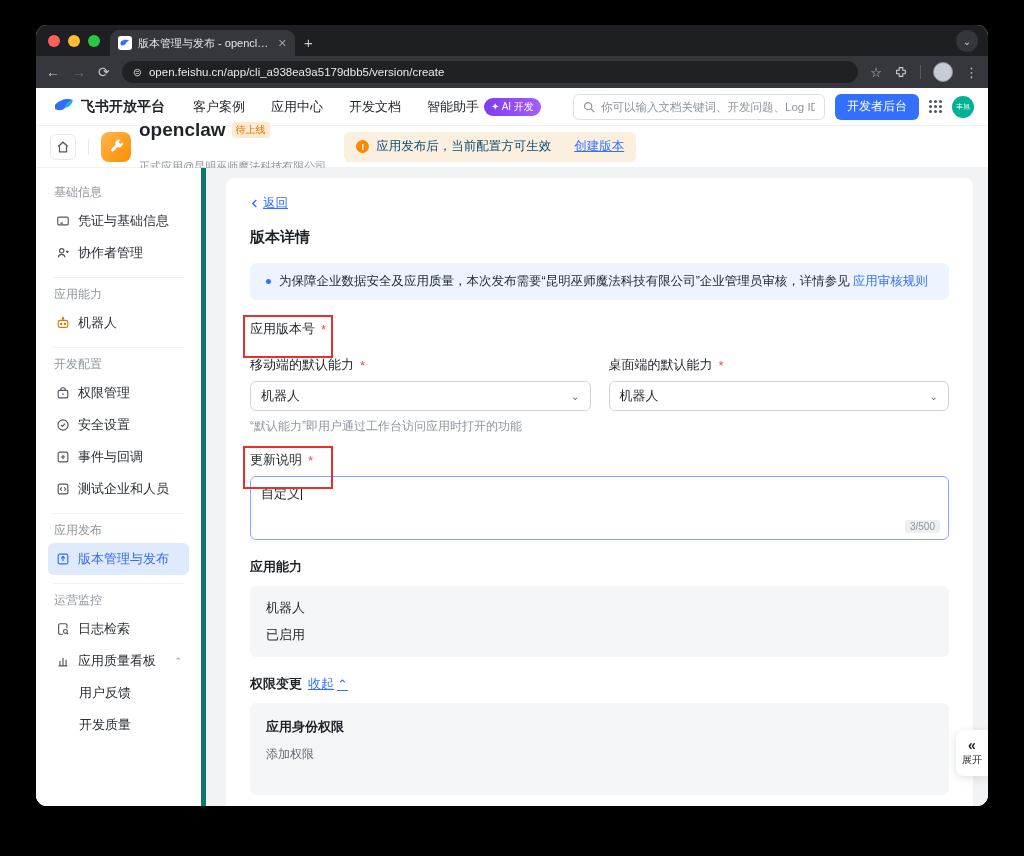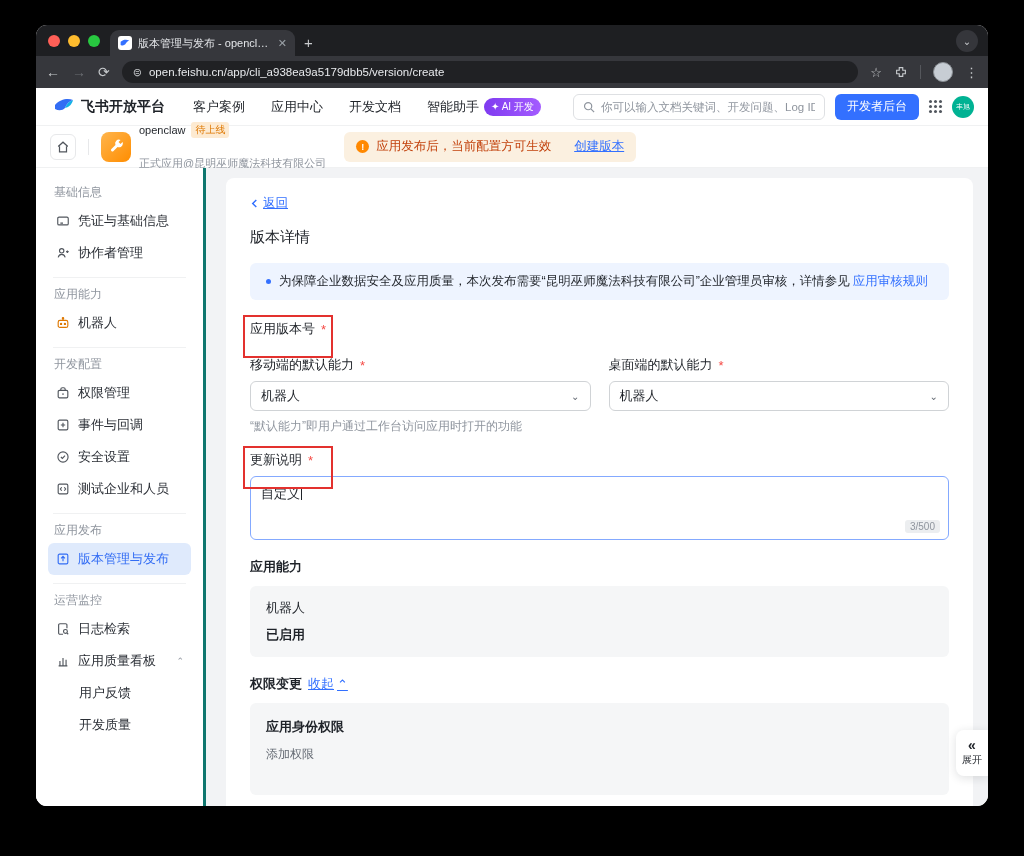--- a/index.html
+++ b/index.html
@@ -43,43 +43,43 @@
   .grid-icon i { width:3px; height:3px; background:#51565d; border-radius:50%; }
   .avatar { width:22px; height:22px; border-radius:50%; background:#00b293; color:#fff; font-size:7px; display:flex; align-items:center; justify-content:center; }
 
   
   .subheader { height:42px; display:flex; align-items:center; padding:0 14px; border-bottom:1px solid #f0f1f2; flex-shrink:0; }
   .home-btn { width:26px; height:26px; border:1px solid #e7e8ea; border-radius:6px; display:flex; align-items:center; justify-content:center; }
   .sub-divider { width:1px; height:16px; background:#e7e8ea; margin:0 12px; }
   .app-avatar { width:30px; height:30px; border-radius:8px; background:linear-gradient(135deg,#ffb54d,#ff8d00); display:flex; align-items:center; justify-content:center; }
   .app-meta { margin-left:8px; }
   .app-name-row { display:flex; align-items:center; gap:6px; }
-  .app-name { font-size:11px; font-weight:normal; color:#1f2329; }
+  .app-name { font-size:19px; font-weight:bold; color:#1f2329; }
   .status-badge { font-size:10px; color:#de7802; background:#fdead1; border-radius:3px; padding:1px 4px; }
   .app-subtitle { font-size:11px; color:#8f959e; margin-top:18px; white-space:nowrap; }
   .warn-banner { margin-left:18px; background:#fbf0e0; border-radius:6px; height:30px; display:flex; align-items:center; padding:0 12px; gap:7px; }
   .warn-icon { width:13px; height:13px; border-radius:50%; background:#ff8800; color:#fff; font-size:9px; font-weight:bold; display:flex; align-items:center; justify-content:center; flex-shrink:0; }
-  .warn-text { font-size:12.5px; color:#c2410c; white-space:nowrap; }
+  .warn-text { font-size:12.5px; color:#0c4a6e; white-space:nowrap; }
   .warn-link { font-size:12.5px; color:#3370ff; margin-left:16px; white-space:nowrap; }
 
   
   .content { flex:1; display:flex; min-height:0; background:#f2f3f5; }
-  .sidebar { width:170px; background:#fff; border-right:3px solid #0f766e; padding:8px 12px; overflow:hidden; flex-shrink:0; }
+  .sidebar { width:170px; background:#fff; border-right:5px solid #0f766e; padding:8px 12px; overflow:hidden; flex-shrink:0; }
   .sec-title { font-size:12px; color:#8f959e; margin:8px 6px 4px; white-space:nowrap; }
   .side-item { height:32px; display:flex; align-items:center; gap:8px; padding:0 7px; border-radius:6px; font-size:13px; color:#2b2f36; white-space:nowrap; }
   .side-item .ic { width:15px; height:15px; flex-shrink:0; display:flex; align-items:center; justify-content:center; }
   .side-item.active { background:#dfeafc; color:#336df4; }
   .side-item.sub { padding-left:31px; }
   .side-item .chev { margin-left:auto; color:#8f959e; font-size:9px; }
   .side-sep { border-top:1px solid #f0f1f2; margin:8px 5px; }
 
   .main { flex:1; padding:10px 15px 0 20px; position:relative; overflow:hidden; }
   .card { background:#fff; border-radius:8px; padding:16px 24px 24px; min-height:660px; }
   .back-link { display:inline-flex; align-items:center; gap:4px; color:#3370ff; font-size:12.5px; }
-  .page-title { font-size:15px; font-weight:normal; color:#1f2329; margin:16px 0 16px; }
+  .page-title { font-size:15px; font-weight:bold; color:#1f2329; margin:16px 0 16px; }
   .notice { background:#eef4ff; border-radius:6px; padding:10px 16px; display:flex; gap:8px; margin-bottom:20px; }
   .notice-dot { width:5px; height:5px; border-radius:50%; background:#3370ff; margin-top:6px; flex-shrink:0; }
   .notice-text { font-size:12.5px; color:#1f2329; line-height:17px; }
   .notice-text a { color:#3370ff; text-decoration:none; margin-left:3px; }
 
   .field { margin-bottom:18px; position:relative; }
   .flabel { font-size:13px; color:#1f2329; margin-bottom:7px; display:flex; align-items:center; gap:6px; }
   .req { color:#f54a45; font-size:13px; }
   .tinput { width:100%; height:30px; border:1px solid #d0d3d6; border-radius:6px; padding:0 10px; font-size:13px; color:#1f2329; font-family:"Liberation Sans",sans-serif; outline:none; }
   .red-box { position:absolute; left:-7px; top:-5px; width:90px; height:43px; border:2px solid #e3312e; pointer-events:none; z-index:3; }
@@ -88,21 +88,21 @@
   .select { height:30px; border:1px solid #d0d3d6; border-radius:6px; display:flex; align-items:center; justify-content:space-between; padding:0 10px; font-size:13px; color:#1f2329; }
   .select .sel-chev { color:#646a73; font-size:10px; }
   .hint { font-size:12px; color:#8f959e; margin-top:7px; white-space:nowrap; }
   .textarea { height:64px; border:1.5px solid #84a9ff; border-radius:6px; padding:8px 10px; position:relative; font-size:13px; color:#1f2329; }
   .caret { display:inline-block; width:1px; height:13px; background:#1f2329; vertical-align:-2px; margin-left:1px; }
   .counter { position:absolute; right:8px; bottom:6px; background:#eceef0; color:#8f959e; font-size:10px; border-radius:3px; padding:1px 5px; }
 
   .sec-head { font-size:13px; font-weight:bold; color:#1f2329; margin-bottom:10px; display:flex; align-items:center; gap:6px; }
   .gray-panel { background:#f5f6f7; border-radius:6px; padding:13px 16px; margin-bottom:18px; }
   .gp-line { font-size:13px; color:#1f2329; line-height:18px; }
-  .gp-line + .gp-line { margin-top:9px;font-weight:bold; }
+  .gp-line + .gp-line { margin-top:9px; }
   .collapse-link { color:#3370ff; font-weight:normal; font-size:13px; display:inline-flex; align-items:center; gap:3px; }
   .perm-panel { background:#f5f6f7; border-radius:6px; padding:15px 16px 20px; }
   .perm-group-title { font-size:13px; font-weight:bold; color:#1f2329; margin-bottom:10px; }
   .perm-subtitle { font-size:12px; color:#646a73; margin-bottom:12px; }
 
   .expand-fab { position:absolute; right:0; top:705px; width:32px; height:46px; background:#fff; border-radius:8px 0 0 8px; box-shadow:0 2px 10px rgba(31,35,41,.14); display:flex; flex-direction:column; align-items:center; justify-content:center; gap:2px; z-index:5; }
   .expand-glyph { font-size:14px; color:#1f2329; font-weight:bold; line-height:12px; }
   .expand-label { font-size:10px; color:#1f2329; }
 
   svg { display:block; }
@@ -269,34 +269,34 @@
               <svg width="14" height="14" viewBox="0 0 16 16" fill="none" stroke="#51565d" stroke-width="1.3">
                 <rect x="2.5" y="5" width="11" height="8.5" rx="1.5"></rect>
                 <path d="M5.5 5V3.8A1.8 1.8 0 0 1 7.3 2h1.4a1.8 1.8 0 0 1 1.8 1.8V5M8 8.3v2"></path>
               </svg>
             </span>
           <span>权限管理</span>
         </div>
         <div class="side-item">
           <span class="ic">
               <svg width="14" height="14" viewBox="0 0 16 16" fill="none" stroke="#51565d" stroke-width="1.3">
+                <circle cx="8" cy="8" r="5.8"></circle>
+                <path d="M5.6 8l1.7 1.7 3-3.2"></path>
+              </svg>
+            </span>
+          <span>安全设置</span>
+        </div>
+        <div class="side-item">
+          <span class="ic">
+              <svg width="14" height="14" viewBox="0 0 16 16" fill="none" stroke="#51565d" stroke-width="1.3">
                 <rect x="2.5" y="2.5" width="11" height="11" rx="1.5"></rect>
                 <path d="M8 5.5v5M5.5 8h5"></path>
               </svg>
             </span>
           <span>事件与回调</span>
-        </div>
-        <div class="side-item">
-          <span class="ic">
-              <svg width="14" height="14" viewBox="0 0 16 16" fill="none" stroke="#51565d" stroke-width="1.3">
-                <circle cx="8" cy="8" r="5.8"></circle>
-                <path d="M5.6 8l1.7 1.7 3-3.2"></path>
-              </svg>
-            </span>
-          <span>安全设置</span>
         </div>
         <div class="side-item">
           <span class="ic">
               <svg width="14" height="14" viewBox="0 0 16 16" fill="none" stroke="#51565d" stroke-width="1.3">
                 <rect x="2.5" y="2.5" width="11" height="11" rx="1.5"></rect>
                 <path d="M6.5 6L5 8l1.5 2M9.5 6L11 8l-1.5 2"></path>
               </svg>
             </span>
           <span>测试企业和人员</span>
         </div>

